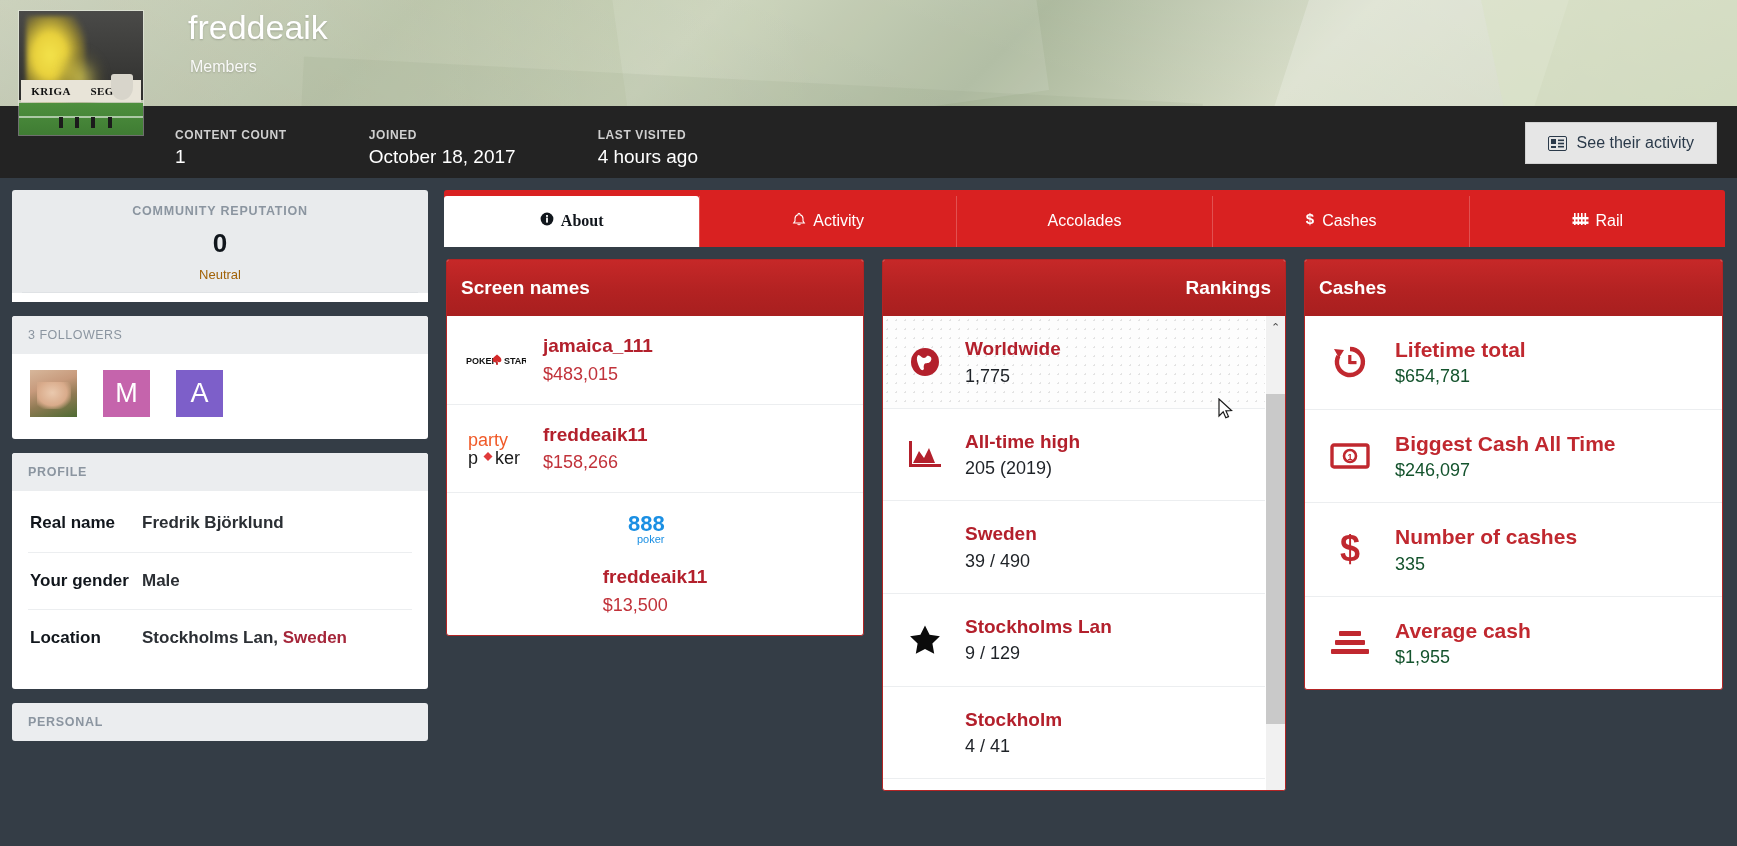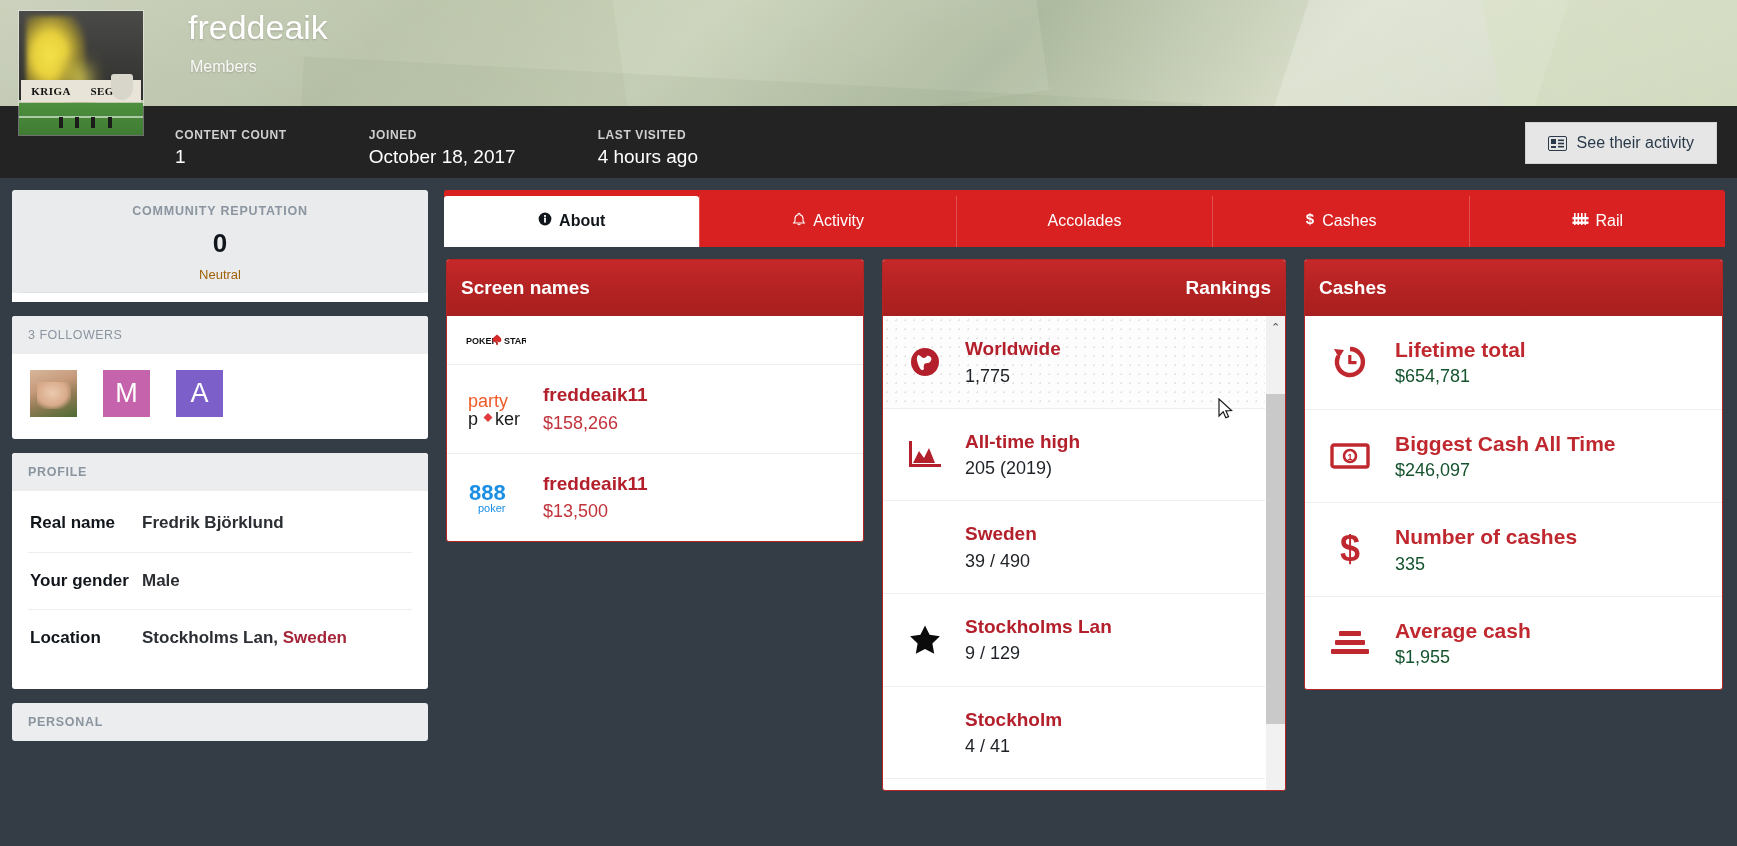--- a/index.html
+++ b/index.html
@@ -131,21 +131,21 @@
 
   
   .main { flex:1; min-width:0; }
   .tabbar { display:flex; background:#d92121; border-radius:3px 3px 0 0; padding-top:6px; }
   .tab {
     flex:1; text-align:center; color:#fff; font-size:16px;
     padding:15px 6px 16px; cursor:pointer;
     border-left:1px solid rgba(255,255,255,0.22);
     display:flex; align-items:center; justify-content:center; gap:7px;
   }
-  .tab:first-child { border-left:none; }
+  .tab:first-child { border-left:none;font-family:Liberation Serif, serif; }
   .tab.active {
     background:#ffffff; color:#11161c; font-weight:bold;
     border-left:none; border-radius:3px 3px 0 0;
   }
 
   .panels { display:flex; gap:18px; padding:12px 2px 0 2px; }
   .panel {
     background:#fff; border:1px solid #b32424;
     border-radius:3px; overflow:hidden; position:relative;
   }
@@ -153,21 +153,21 @@
   .panel-rank { width:404px; flex:none; height:532px; }
   .panel-cash { flex:1; align-self:flex-start; }
   .panel-head {
     background:linear-gradient(180deg,#c62828 0%,#b32222 55%,#a81f1f 100%);
     color:#fff; font-size:19px; font-weight:bold; text-align:left;
     padding:17px 14px;
   }
   .panel-head.right { text-align:right; }
 
   .srow { display:flex; align-items:center; gap:16px; padding:16px 18px; border-bottom:1px solid #eceef0; }
-  .srow:last-child { border-bottom:none; }
+  .srow:last-child { border-bottom:none;flex-direction:column; }
   .slogo { width:62px; flex:none; display:flex; align-items:center; justify-content:center; }
   .sname { font-size:19px; font-weight:bold; color:#b3202c; line-height:1.5; }
   .samt  { font-size:18px; color:#c1323a; line-height:1.5; }
 
   .rrow { display:flex; align-items:center; gap:18px; padding:19px 20px; border-bottom:1px solid #eceef0; }
   .rrow.dotted { background:#fdfdfd;
     background-image:radial-gradient(#e3e3e3 1px, transparent 1px);
     background-size:9px 9px; }
   .rico { width:44px; flex:none; display:flex; align-items:center; justify-content:center; }
   .rtitle { font-size:19px; font-weight:bold; color:#b3202c; line-height:1.45; }
@@ -350,20 +350,24 @@
 
         <div class="srow">
           <div class="slogo">
             <svg width="60" height="16" viewBox="0 0 60 16">
               <text x="0" y="11.5" font-family="Liberation Sans, sans-serif" font-size="9" font-weight="bold" fill="#111">POKER</text>
               <path d="M31 2.5c2.6 2 4.4 3.6 4.4 5.5 0 1.3-1 2.3-2.2 2.3-.7 0-1.4-.3-2.2-1-.8.7-1.5 1-2.2 1-1.2 0-2.2-1-2.2-2.3 0-1.9 1.8-3.5 4.4-5.5z" fill="#d42a2a"></path>
               <rect x="30.2" y="9.5" width="1.6" height="3.5" fill="#d42a2a"></rect>
               <text x="38" y="11.5" font-family="Liberation Sans, sans-serif" font-size="9" font-weight="bold" fill="#111">STARS</text>
             </svg>
           </div>
+          <div>
+            <div class="sname">jamaica_111</div>
+            <div class="samt">$483,015</div>
+          </div>
         </div>
 
         <div class="srow">
           <div class="slogo">
             <svg width="58" height="40" viewBox="0 0 58 40">
               <text x="1" y="18" font-family="Liberation Sans, sans-serif" font-size="18" fill="#f05a28">party</text>
               <text x="1" y="36" font-family="Liberation Sans, sans-serif" font-size="18" fill="#1a1a1a">p</text>
               <path d="M21 24l4.5 4.5L21 33l-4.5-4.5z" fill="#e03a3a"></path>
               <text x="28" y="36" font-family="Liberation Sans, sans-serif" font-size="18" fill="#1a1a1a">ker</text>
             </svg>

